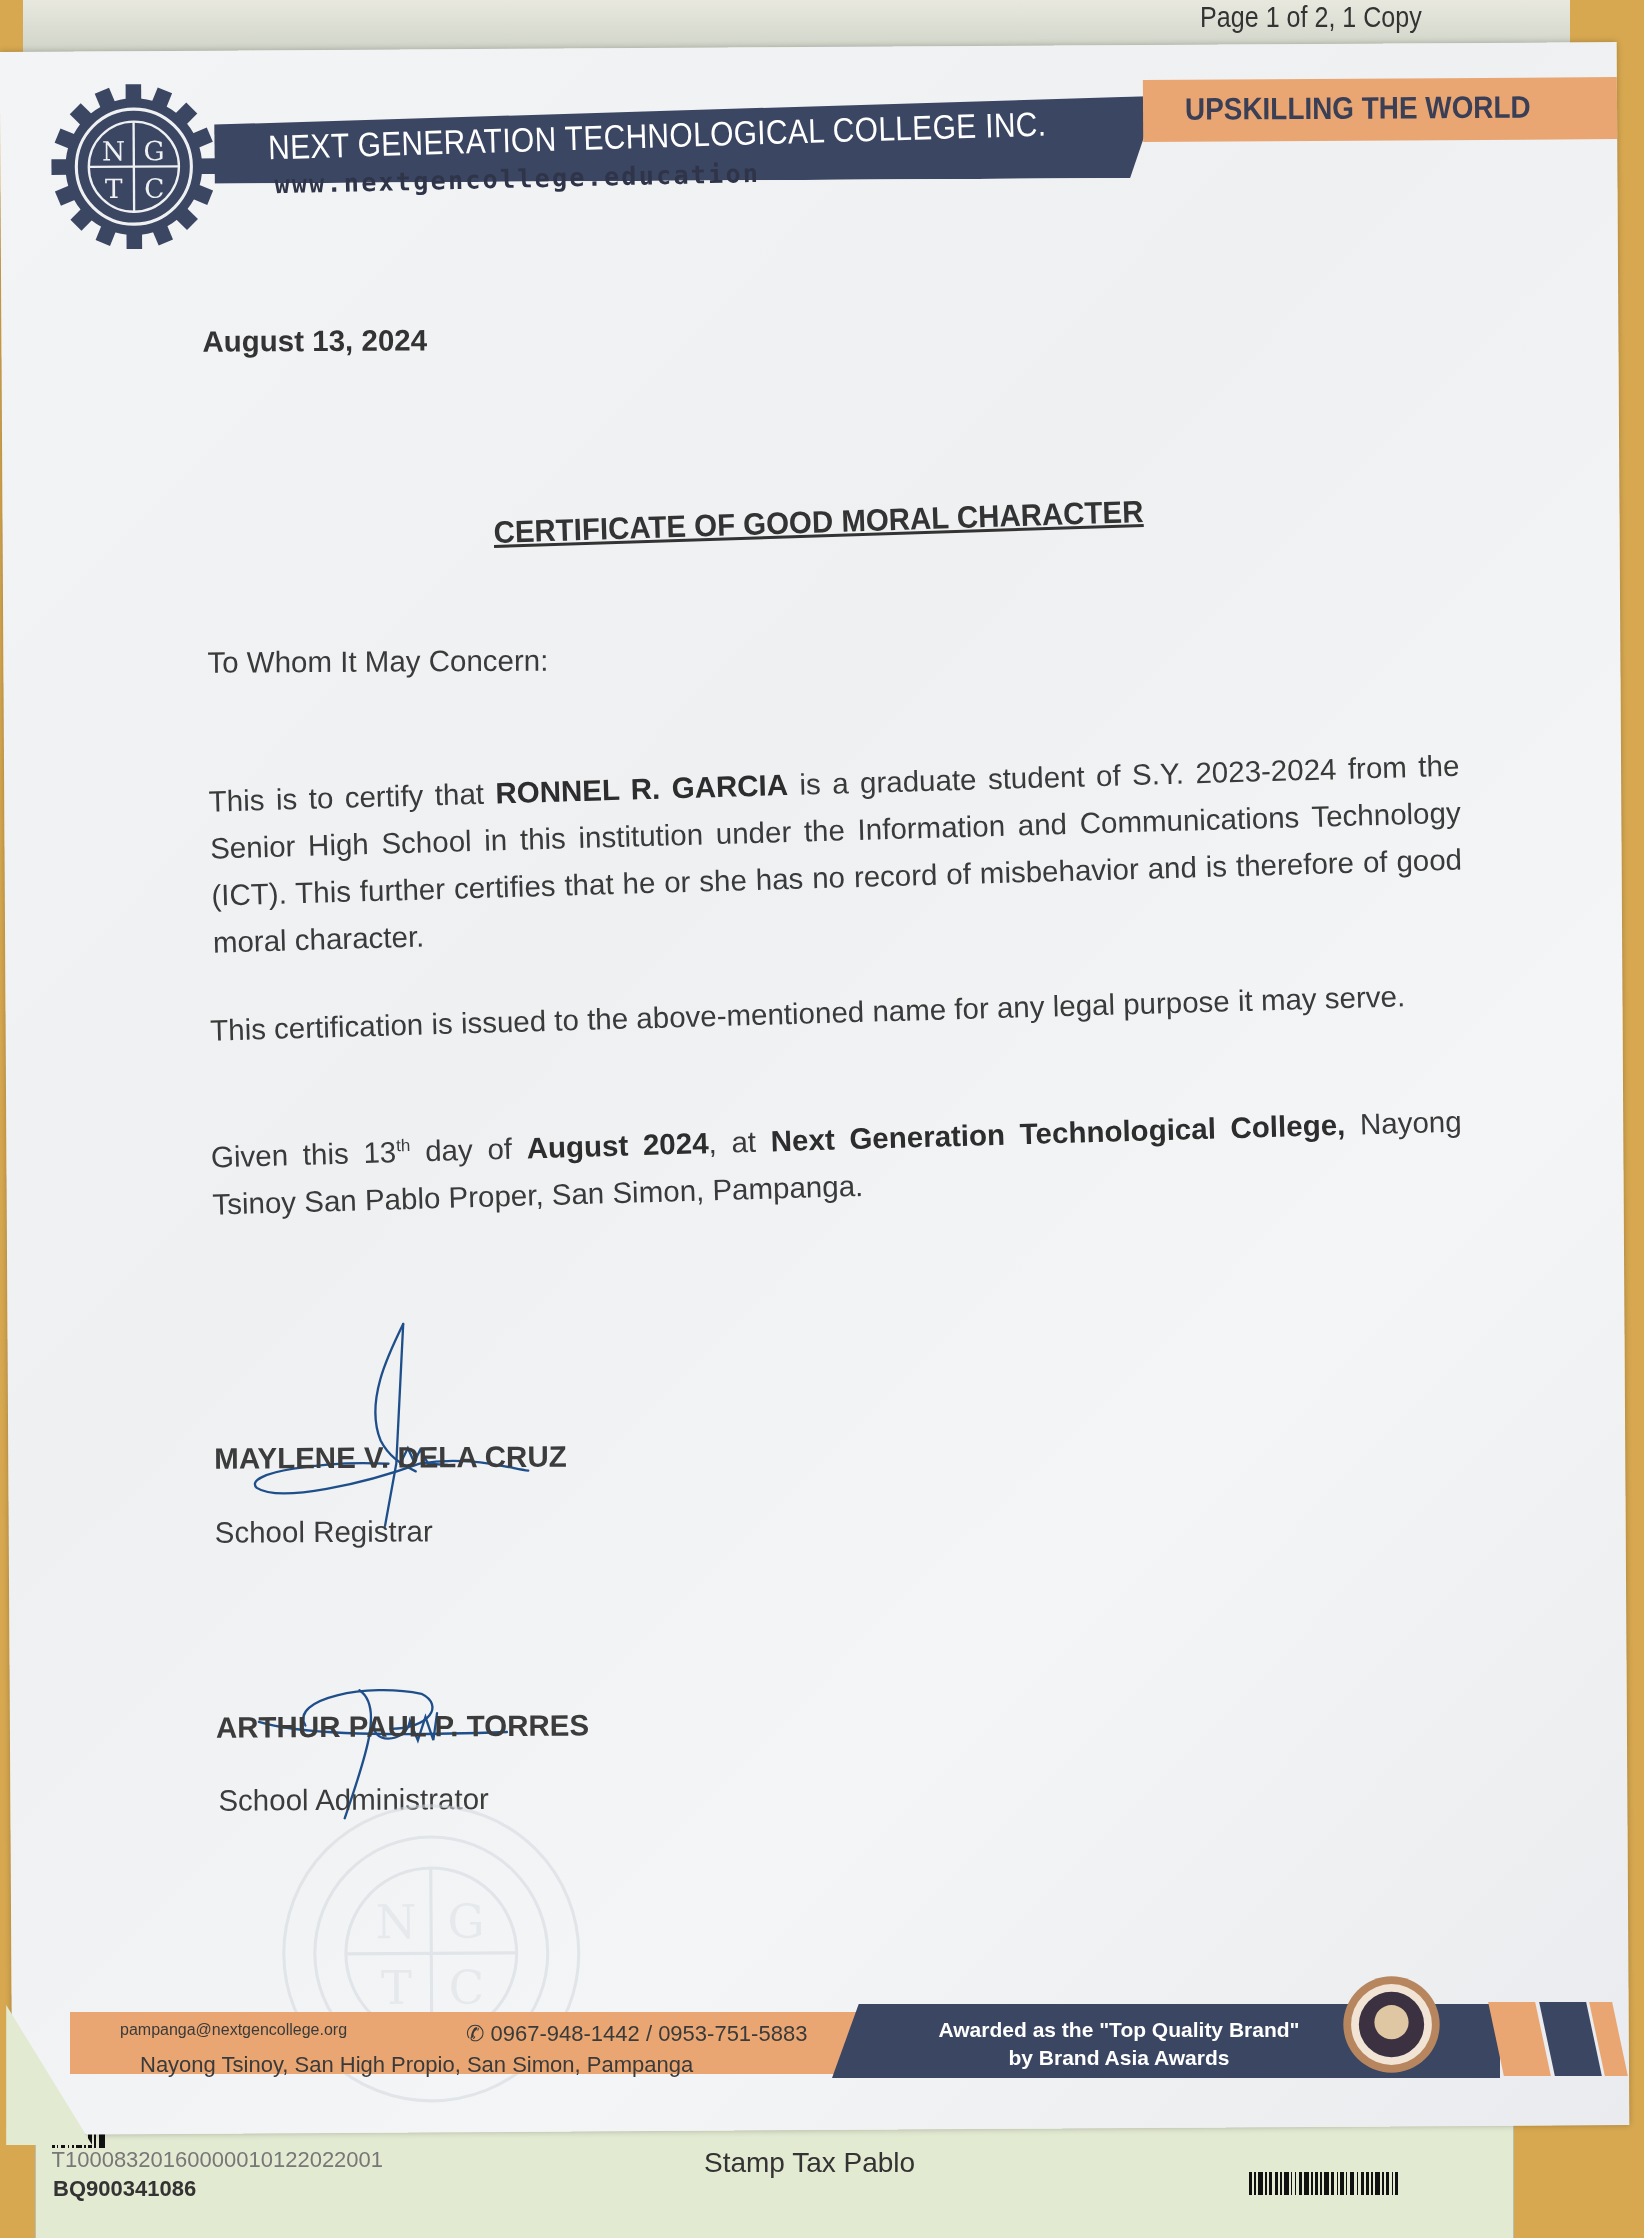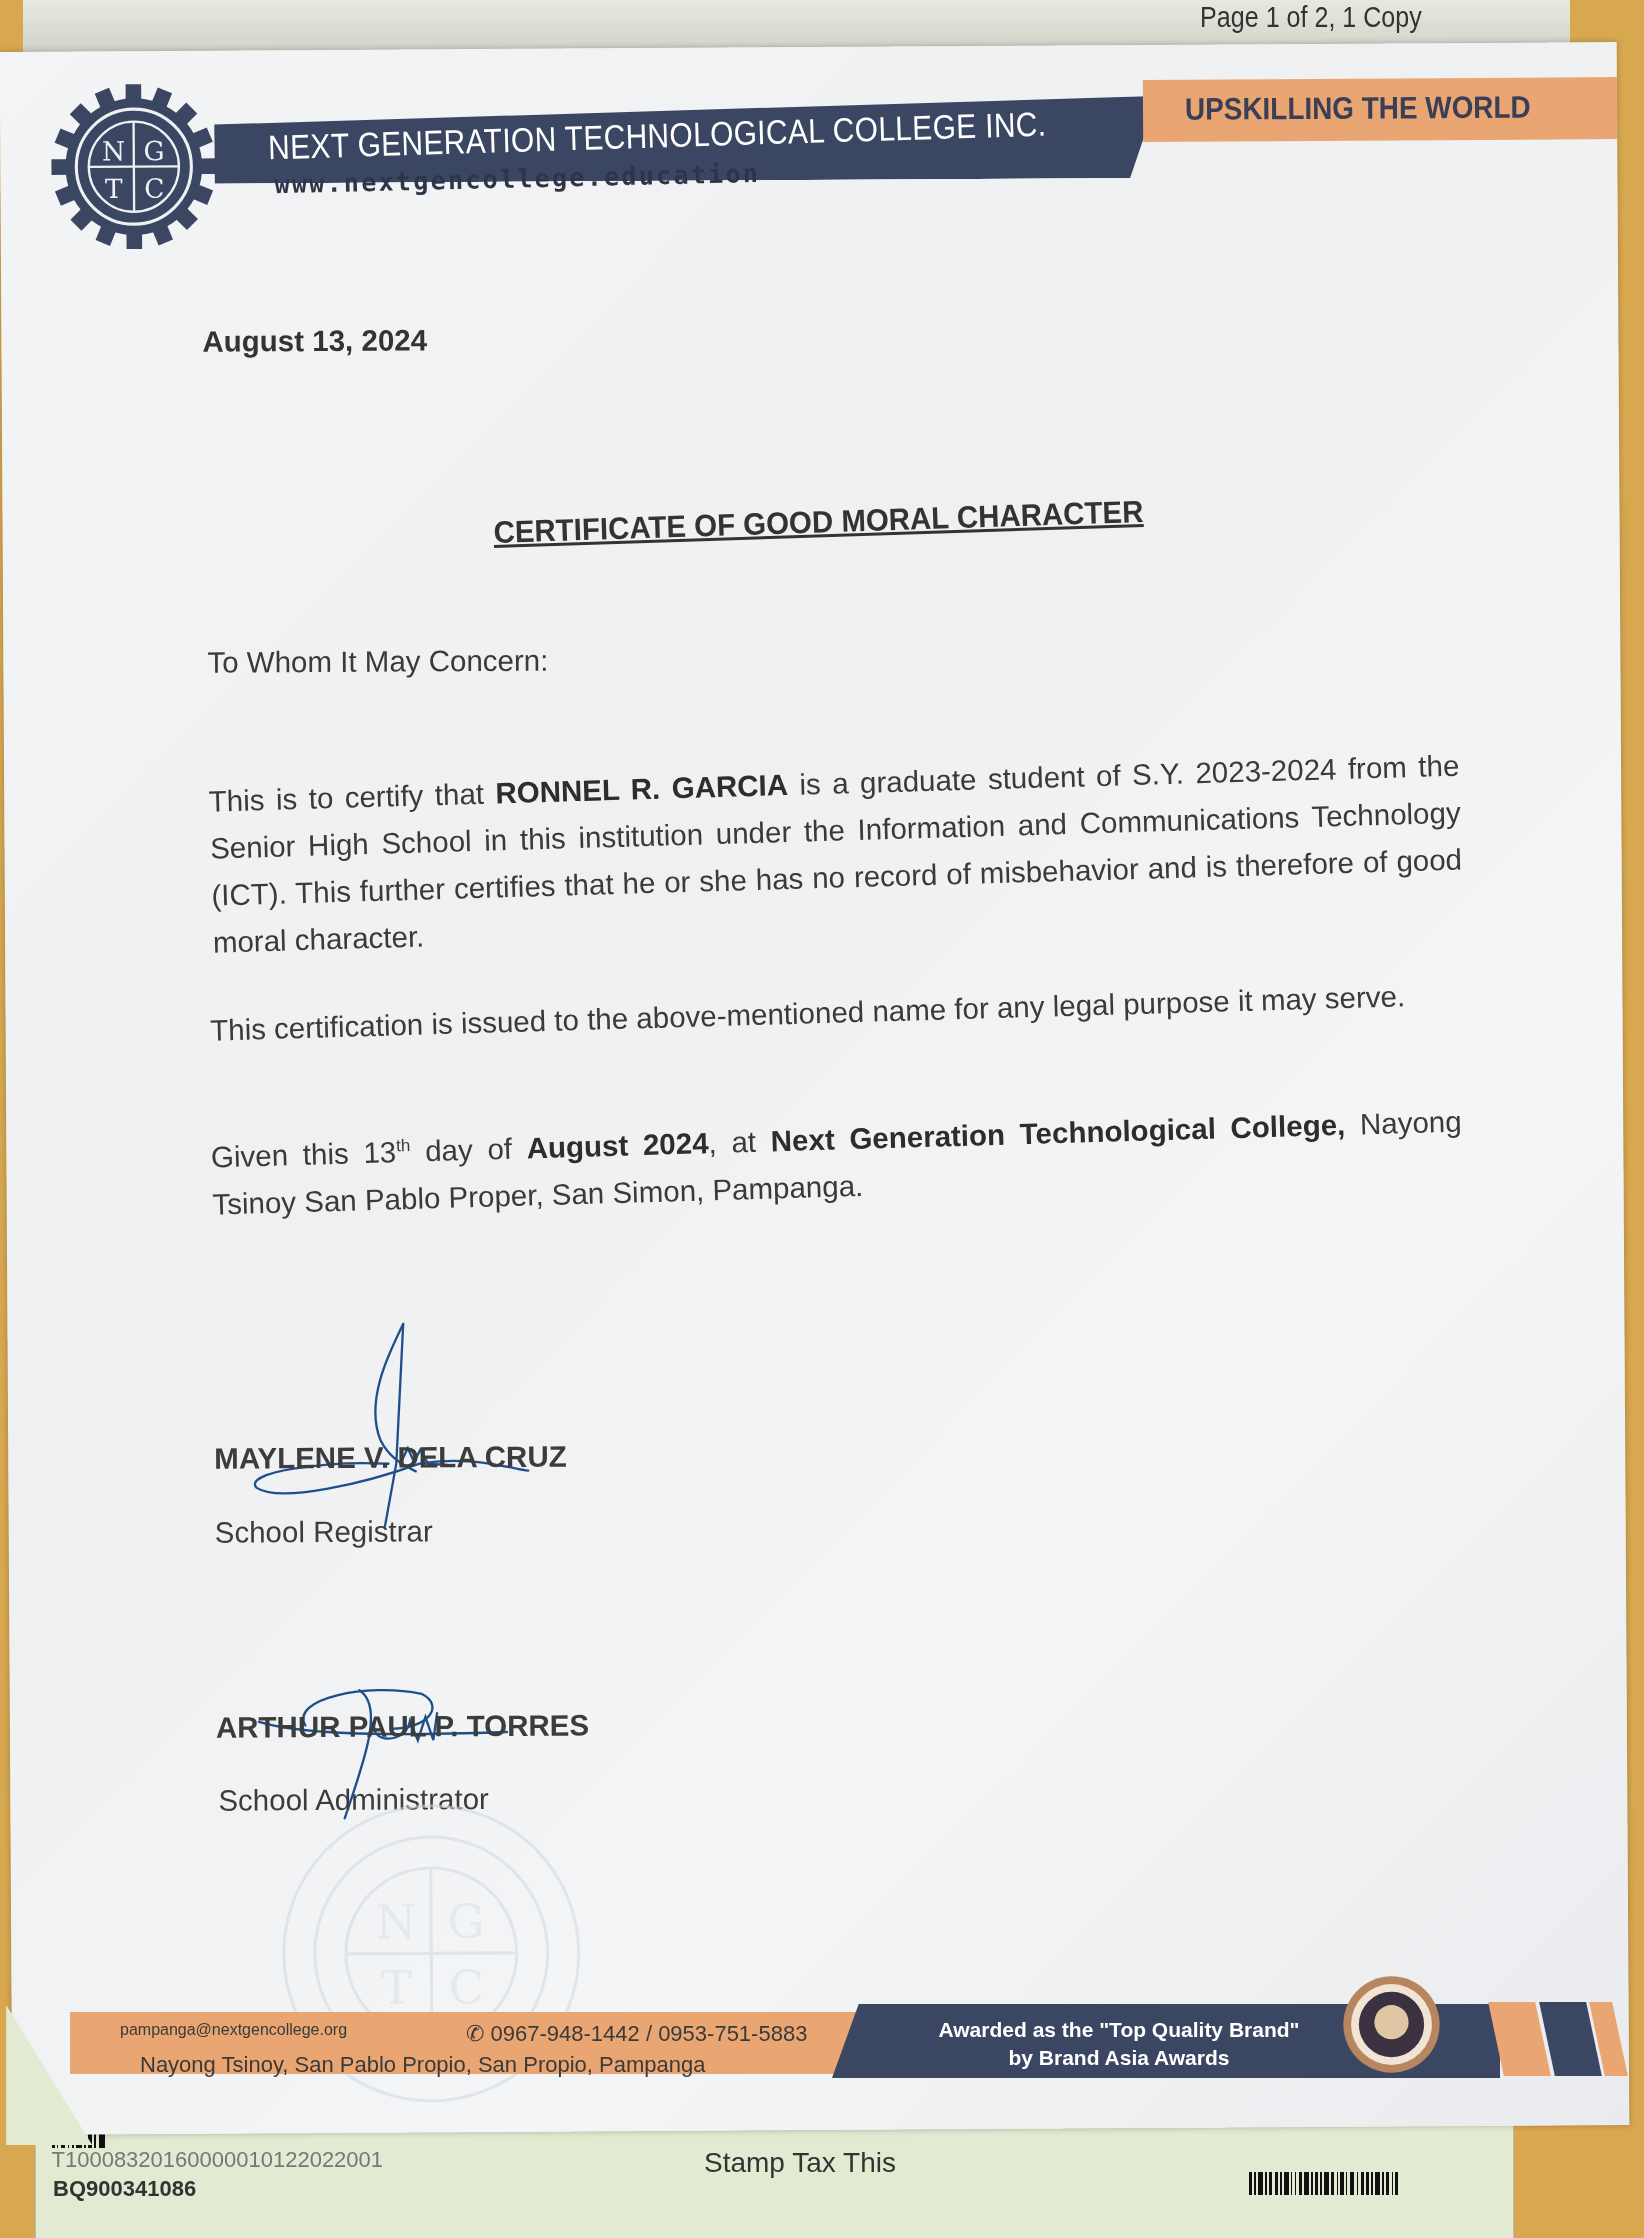--- a/index.html
+++ b/index.html
@@ -148,21 +148,21 @@
       <span style="width:1.6px"></span>
       <span style="width:2.3px"></span>
       <span style="width:5.4px"></span>
       <span style="width:1.6px"></span>
       <span style="width:3.9px"></span>
       <span style="width:2.3px"></span>
       <span style="width:6.2px"></span>
   </div>
   <span class="serial">T10008320160000010122022001</span>
   <span class="bq">BQ900341086</span>
-  <span class="stamp">Stamp Tax This</span>
+  <span class="stamp">Stamp Tax Pablo</span>
   <div class="barcode barcode-right" id="barcode-right">
       <span style="width: 3.1px;"></span>
       <span style="width: 1.6px;"></span>
       <span style="width: 4.7px;"></span>
       <span style="width: 1.6px;"></span>
       <span style="width: 3.1px;"></span>
       <span style="width: 3.1px;"></span>
       <span style="width: 1.6px;"></span>
       <span style="width: 4.7px;"></span>
       <span style="width: 1.6px;"></span>
@@ -281,21 +281,21 @@
   </svg>
 </div>
 
 <div class="footer-orange"></div>
 <span class="footer-email">
   <span>pampanga@nextgencollege.org</span>
 </span>
 <span class="footer-phone">
   <span>✆ </span><span>0967-948-1442 / 0953-751-5883</span>
 </span>
-<span class="footer-address">Nayong Tsinoy, San Pablo Propio, San Propio, Pampanga</span>
+<span class="footer-address">Nayong Tsinoy, San High Propio, San Simon, Pampanga</span>
 <div class="footer-navy"></div>
 <div class="footer-award">
   <div>Awarded as the "Top Quality Brand"</div>
   <div>by Brand Asia Awards</div>
 </div>
 <svg class="award-badge" viewBox="0 0 130 130">
   <circle cx="65" cy="65" r="62" fill="#b7865f"></circle>
   <circle cx="65" cy="65" r="52" fill="#f1e4d4"></circle>
   <circle cx="65" cy="65" r="42" fill="#3b3140"></circle>
   <circle cx="65" cy="62" r="22" fill="#e0c7a3"></circle>

